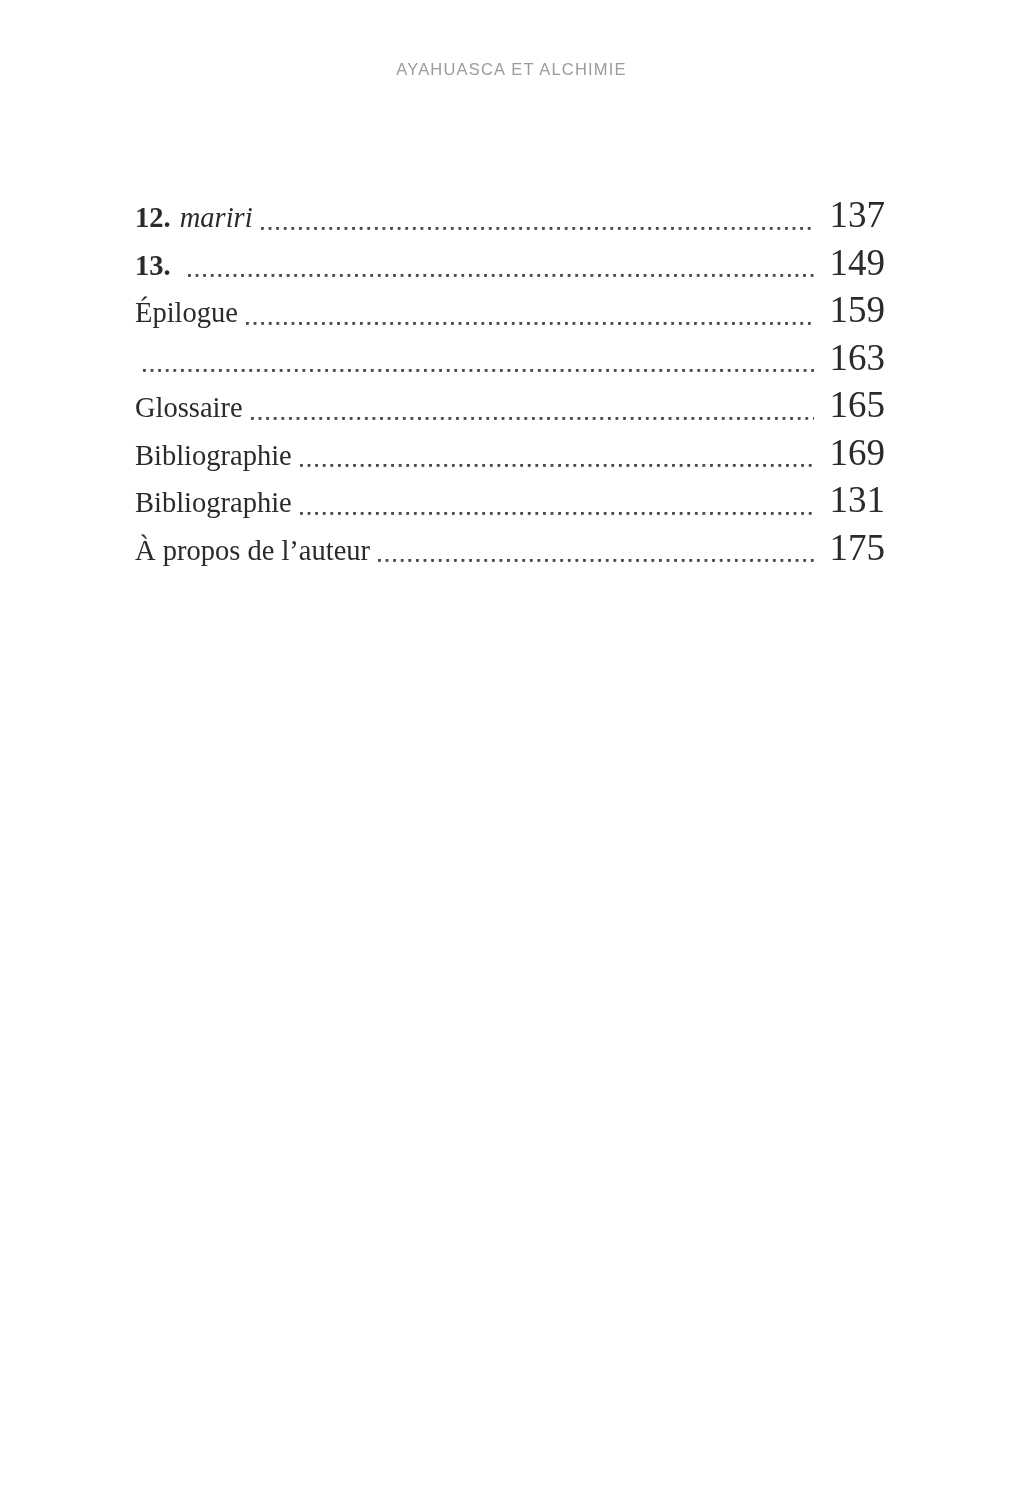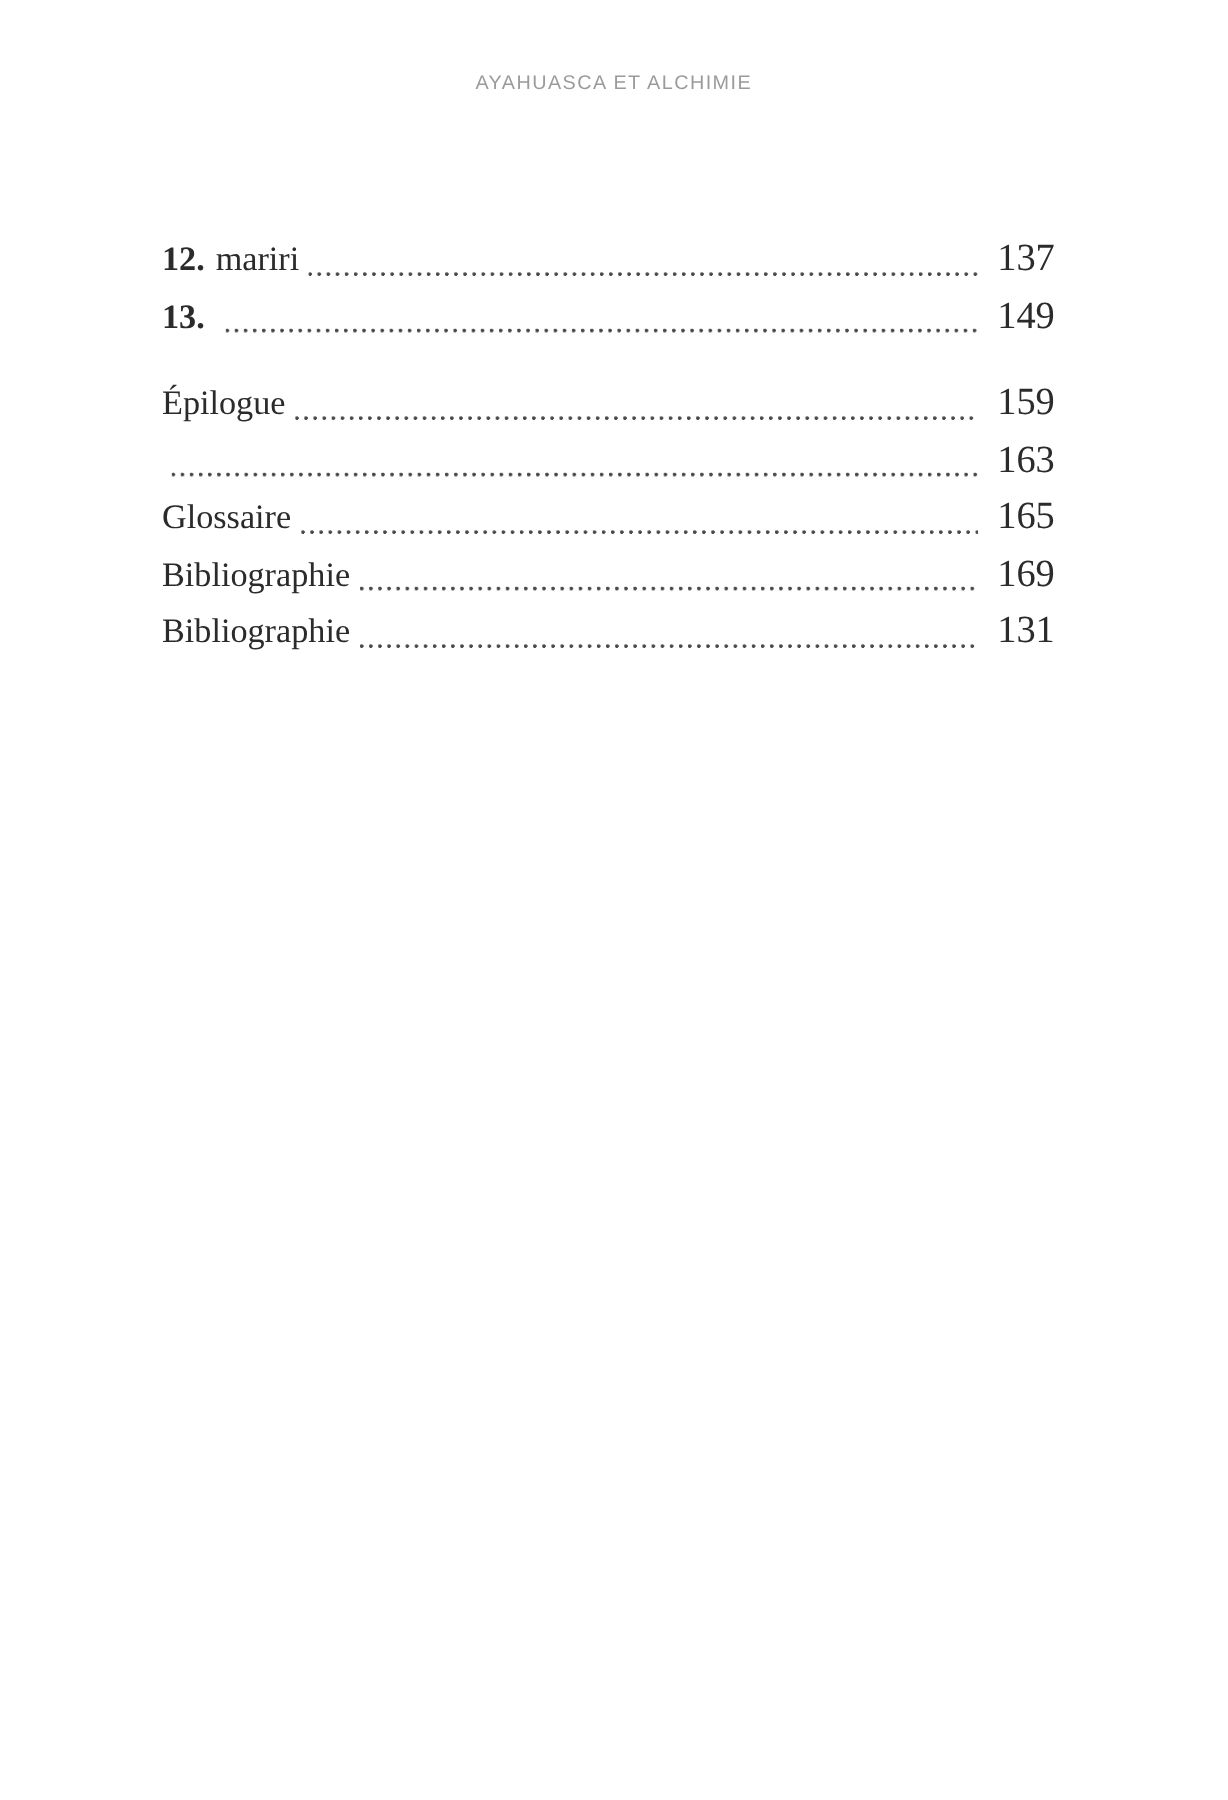--- a/index.html
+++ b/index.html
@@ -28,50 +28,50 @@
     color: var(--header);
     font-weight: 400;
   }
   .toc {
     margin: 112px 138px 0 135px;
     font-family: "Liberation Serif", "DejaVu Serif", serif;
     color: var(--text);
     list-style: none;
   }
   .toc-group { list-style: none; }
-  .toc-group.back-matter { margin-top: 25px; }
+  .toc-group.back-matter { }
   .toc-row {
     display: flex;
     align-items: baseline;
     height: 47.5px;
     line-height: 47.5px;
     font-size: 28.5px;
     white-space: nowrap;
   }
   .chapter-number {
     font-weight: 700;
     margin-right: 0.32em;
     text-align: right;
   }
   .entry-title { white-space: nowrap; }
-  .entry-title-italic { }
+  .entry-title-italic { font-style: italic; }
   .dot-leader {
     flex: 1 1 auto;
     align-self: flex-end;
     height: 3px;
     margin: 0 16px 9px 8px;
     background-image: radial-gradient(circle at 1.4px 1.4px, var(--dots) 1.35px, rgba(0,0,0,0) 1.75px);
     background-size: 7.6px 3px;
     background-repeat: repeat-x;
     min-width: 30px;
   }
   .entry-page {
     min-width: 54px;
-    text-align: left;
-    font-size: 32px;
+    text-align: right;
+    font-size: 37px;
   }
 </style>
 </head>
 <body>
 
 <div class="page">
 
   <div class="running-header">AYAHUASCA ET ALCHIMIE</div>
 
   <div class="toc">
@@ -118,17 +118,22 @@
         <span class="dot-leader"></span>
         <span class="entry-page">169</span>
       </li>
 
       <li class="toc-row">
         <span class="entry-title">Bibliographie</span>
         <span class="dot-leader"></span>
         <span class="entry-page">131</span>
       </li>
 
+      <li class="toc-row">
+        <span class="entry-title">À propos de l’auteur</span>
+        <span class="dot-leader"></span>
+        <span class="entry-page">175</span>
+      </li>
 
     </ul>
 
   </div>
 </div>
 
 </body></html>

